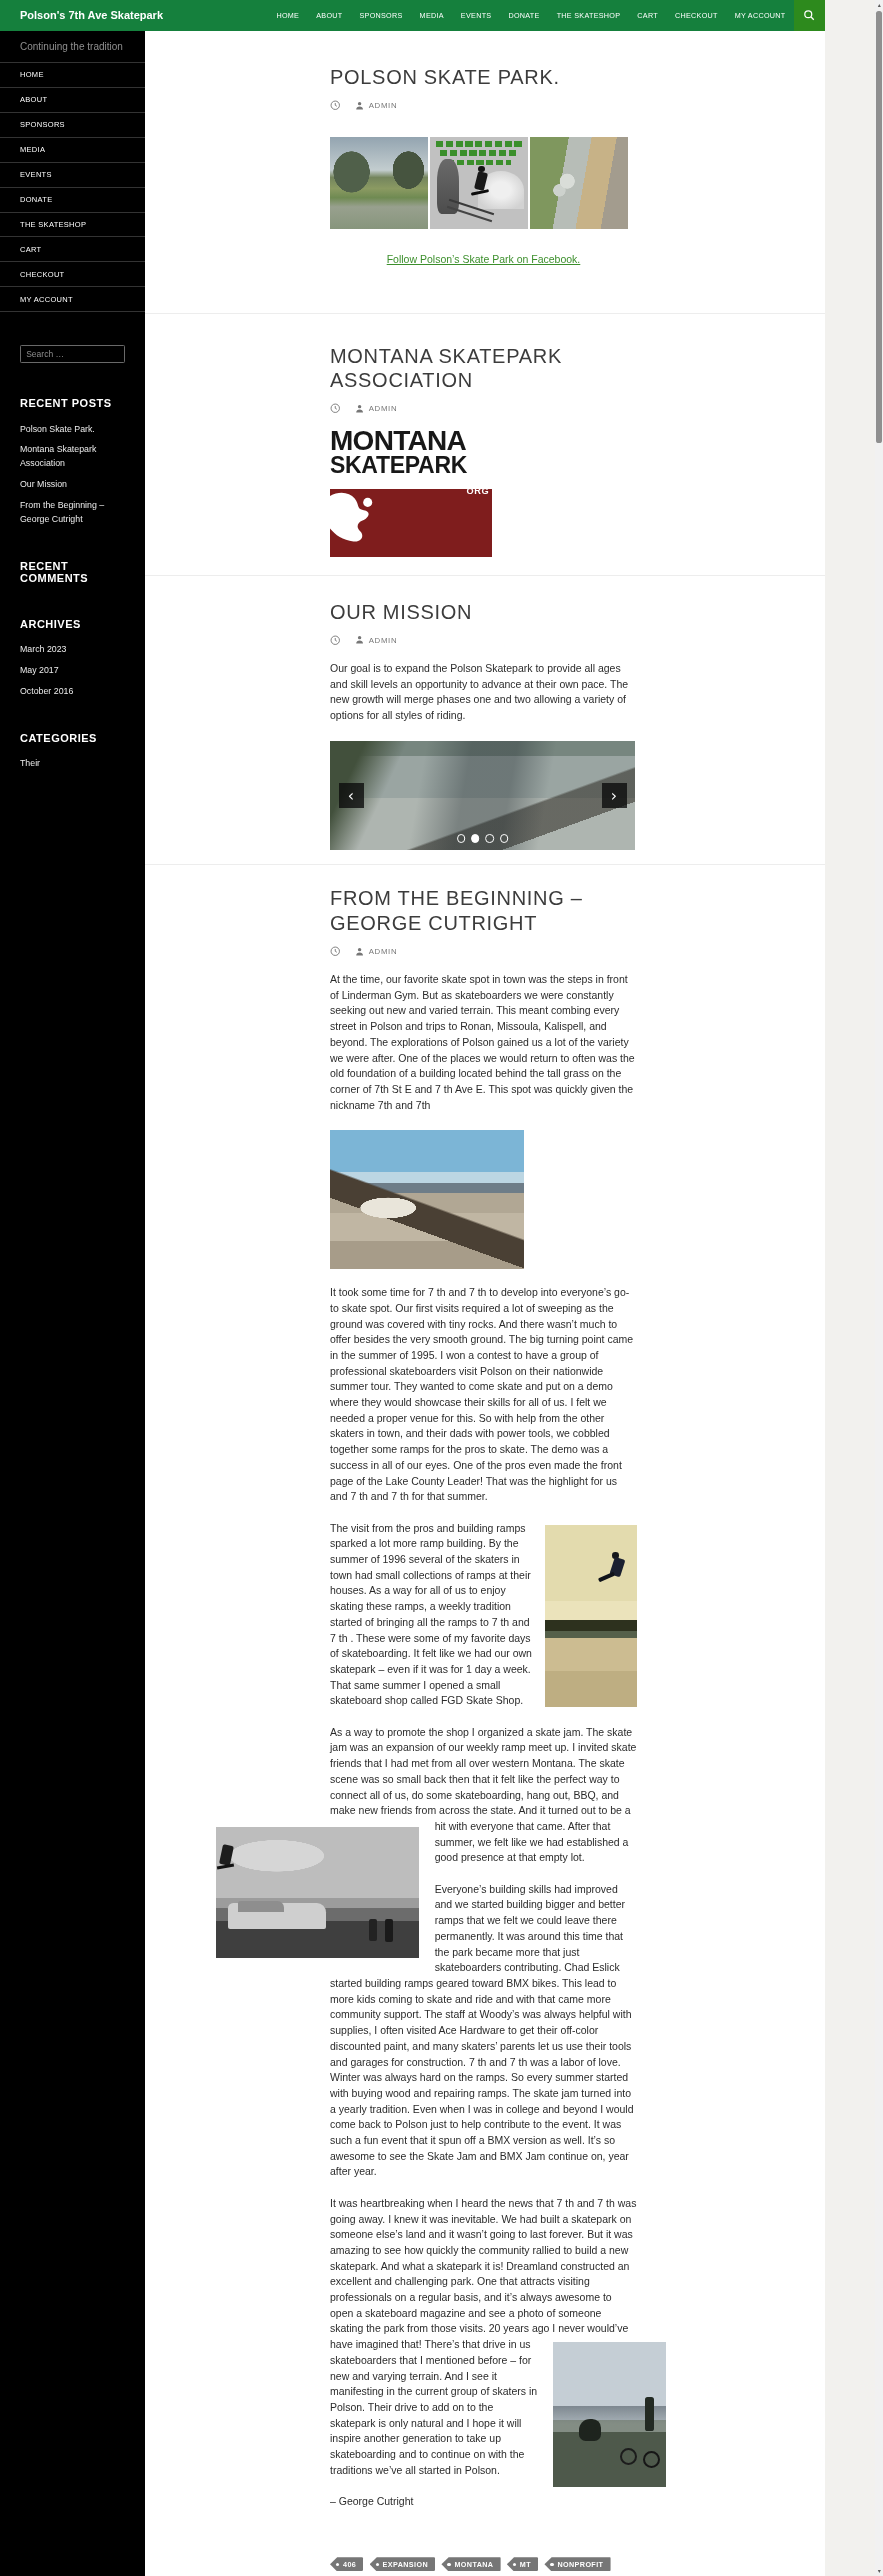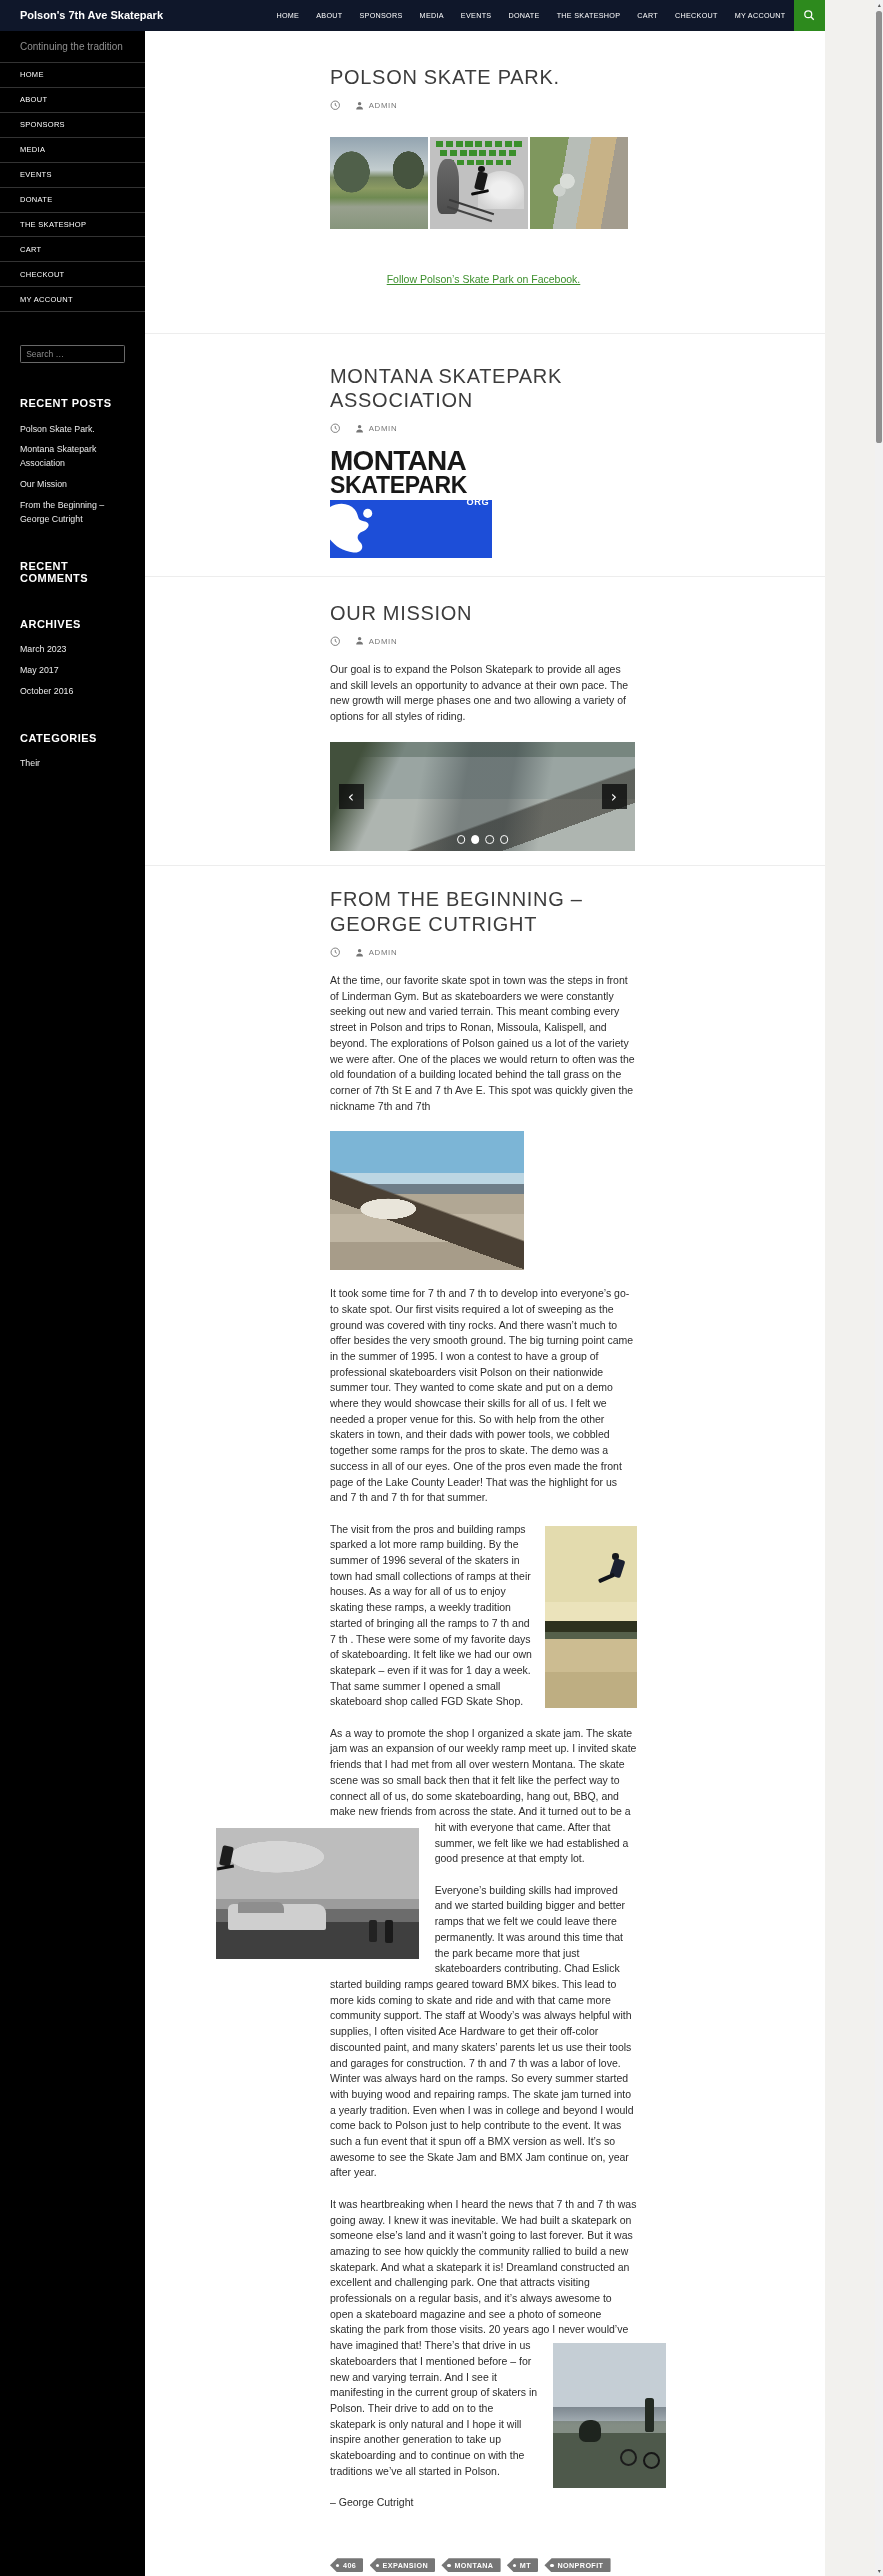--- a/index.html
+++ b/index.html
@@ -13,21 +13,21 @@
   
   .gutter-right { position:absolute; left:825px; top:0; width:50px; height:2576px; background:#f2f1ee; }
   .scrollbar { position:absolute; left:875px; top:0; width:8.5px; height:2576px; background:#f1f1f1; }
   .sb-arrow { position:absolute; left:0; width:8.5px; height:9.8px; display:flex; align-items:center; justify-content:center;
               font-size:5.2px; color:#5a5a5a; }
   .sb-arrow.up { top:0; }
   .sb-arrow.down { bottom:0; }
   .sb-thumb { position:absolute; left:1.3px; top:10.5px; width:5.9px; height:432px; background:#8f8f8f; border-radius:2.6px; }
 
   
-  .masthead { position:absolute; left:0; top:0; width:825px; height:31px; background:#0f172a; z-index:5; }
+  .masthead { position:absolute; left:0; top:0; width:825px; height:31px; background:#15803d; z-index:5; }
   .site-title { position:absolute; left:20px; top:0; height:31px; line-height:31px;
                 color:#fff; font-size:11px; font-weight:bold; }
   .main-nav { position:absolute; right:31px; top:0; height:31px; display:flex; align-items:center; }
   .main-nav a { color:#fff; font-size:7.2px; letter-spacing:0.3px; padding:0 8.5px; text-transform:uppercase; }
   .search-toggle { position:absolute; right:0; top:0; width:31px; height:31px; background:#2d8a1d;
                    display:flex; align-items:center; justify-content:center; border:none; cursor:pointer; }
 
   
   .sidebar { position:absolute; left:0; top:31px; width:145px; height:2545px; background:#000; }
   .tagline { padding:9.8px 19.6px 8.5px 20px; color:#8f8f8f; font-size:10px; }
@@ -53,21 +53,21 @@
   .entry-title { margin:0; font-size:20px; font-weight:300; color:#3c3c3c; letter-spacing:0.7px; line-height:1.23; }
   .entry-meta { margin-top:10.5px; display:flex; align-items:center; color:#767676; }
   .entry-meta .meta-item { display:flex; align-items:center; margin-right:14.4px; }
   .entry-meta a, .entry-meta span.lbl { color:#767676; font-size:7.8px; letter-spacing:0.7px; margin-left:4.6px; text-transform:uppercase; }
   .entry p { margin:15.7px 0 0; font-size:10.5px; line-height:15.7px; color:#2b2b2b; }
 
   
   .post-1 { padding-top:34px; padding-bottom:48px; }
   .trio { display:flex; gap:2px; margin-top:26px; }
   .trio .ph { width:98px; height:92px; position:relative; overflow:hidden; }
-  .fb-link { display:block; text-align:center; margin-top:44px; font-size:10.5px;
+  .fb-link { display:block; text-align:center; margin-top:24px; font-size:10.5px;
              color:#3c8f2c; text-decoration:underline; }
 
   
   .photo-park { background:
       radial-gradient(ellipse 30px 34px at 22% 38%, #50604a 0 60%, rgba(0,0,0,0) 61%),
       radial-gradient(ellipse 26px 31px at 80% 36%, #46543f 0 60%, rgba(0,0,0,0) 61%),
       linear-gradient(#93a4b0 0%, #c3cdcf 36%, #74855d 44%, #8b9a62 56%, #6f8a52 66%, #98a08e 76%, #87957c 100%); }
   .photo-poster { background:#c1c1c1; }
   .photo-poster .gline { height:5.9px; margin:3.3px auto 2.6px; background:repeating-linear-gradient(90deg,#3b8f2b 0 7.2px, rgba(0,0,0,0) 7.2px 9.8px); }
   .photo-poster .g1 { width:86px; margin-top:4.6px; }
@@ -86,21 +86,21 @@
       radial-gradient(circle at 38% 48%, #d9ddd8 0 7.2px, rgba(0,0,0,0) 7.8px),
       radial-gradient(circle at 30% 58%, #cdd2cd 0 5.9px, rgba(0,0,0,0) 6.5px),
       linear-gradient(100deg, #7f975e 0 34%, #b7bdb7 34% 54%, #c7b287 54% 76%, #a39c8e 76% 100%),
       linear-gradient(#6f7f68 0 18%, #8aa06a 18% 100%); }
 
   
   .post-2 { padding-top:30px; padding-bottom:18.3px; }
   .mt-logo { margin-top:14.4px; width:164px; }
   .mt-logo .l1 { font-size:28px; font-weight:900; color:#181818; line-height:0.92; letter-spacing:-0.7px; }
   .mt-logo .l2 { font-size:23px; font-weight:900; color:#181818; line-height:1.0; letter-spacing:-0.3px; }
-  .mt-logo .box { position:relative; margin-top:3px; width:162px; height:58px; background:#1d4ed8; }
+  .mt-logo .box { position:relative; margin-top:12px; width:162px; height:68px; background:#7f1d1d; }
   .mt-logo .org { position:absolute; top:-3.3px; right:2.6px; color:#fff; font-size:9.2px; font-weight:bold; letter-spacing:0.7px; }
   .mt-logo .sil { position:absolute; left:0; top:0; height:58px; }
 
   
   .post-3 { padding-top:23.5px; padding-bottom:14.4px; }
   .carousel { position:relative; margin-top:17px; width:305px; height:109px; overflow:hidden; }
   .carousel-img { position:absolute; inset:0; background:
       linear-gradient(115deg, #42503c 0 10%, rgba(0,0,0,0) 22%),
       linear-gradient(100deg, rgba(25,35,40,0.0) 30%, rgba(25,35,40,0.35) 44%, rgba(25,35,40,0.35) 58%, rgba(25,35,40,0.0) 70%),
       linear-gradient(160deg, rgba(0,0,0,0) 62%, rgba(45,42,35,0.55) 63% 78%, rgba(0,0,0,0) 78%),

